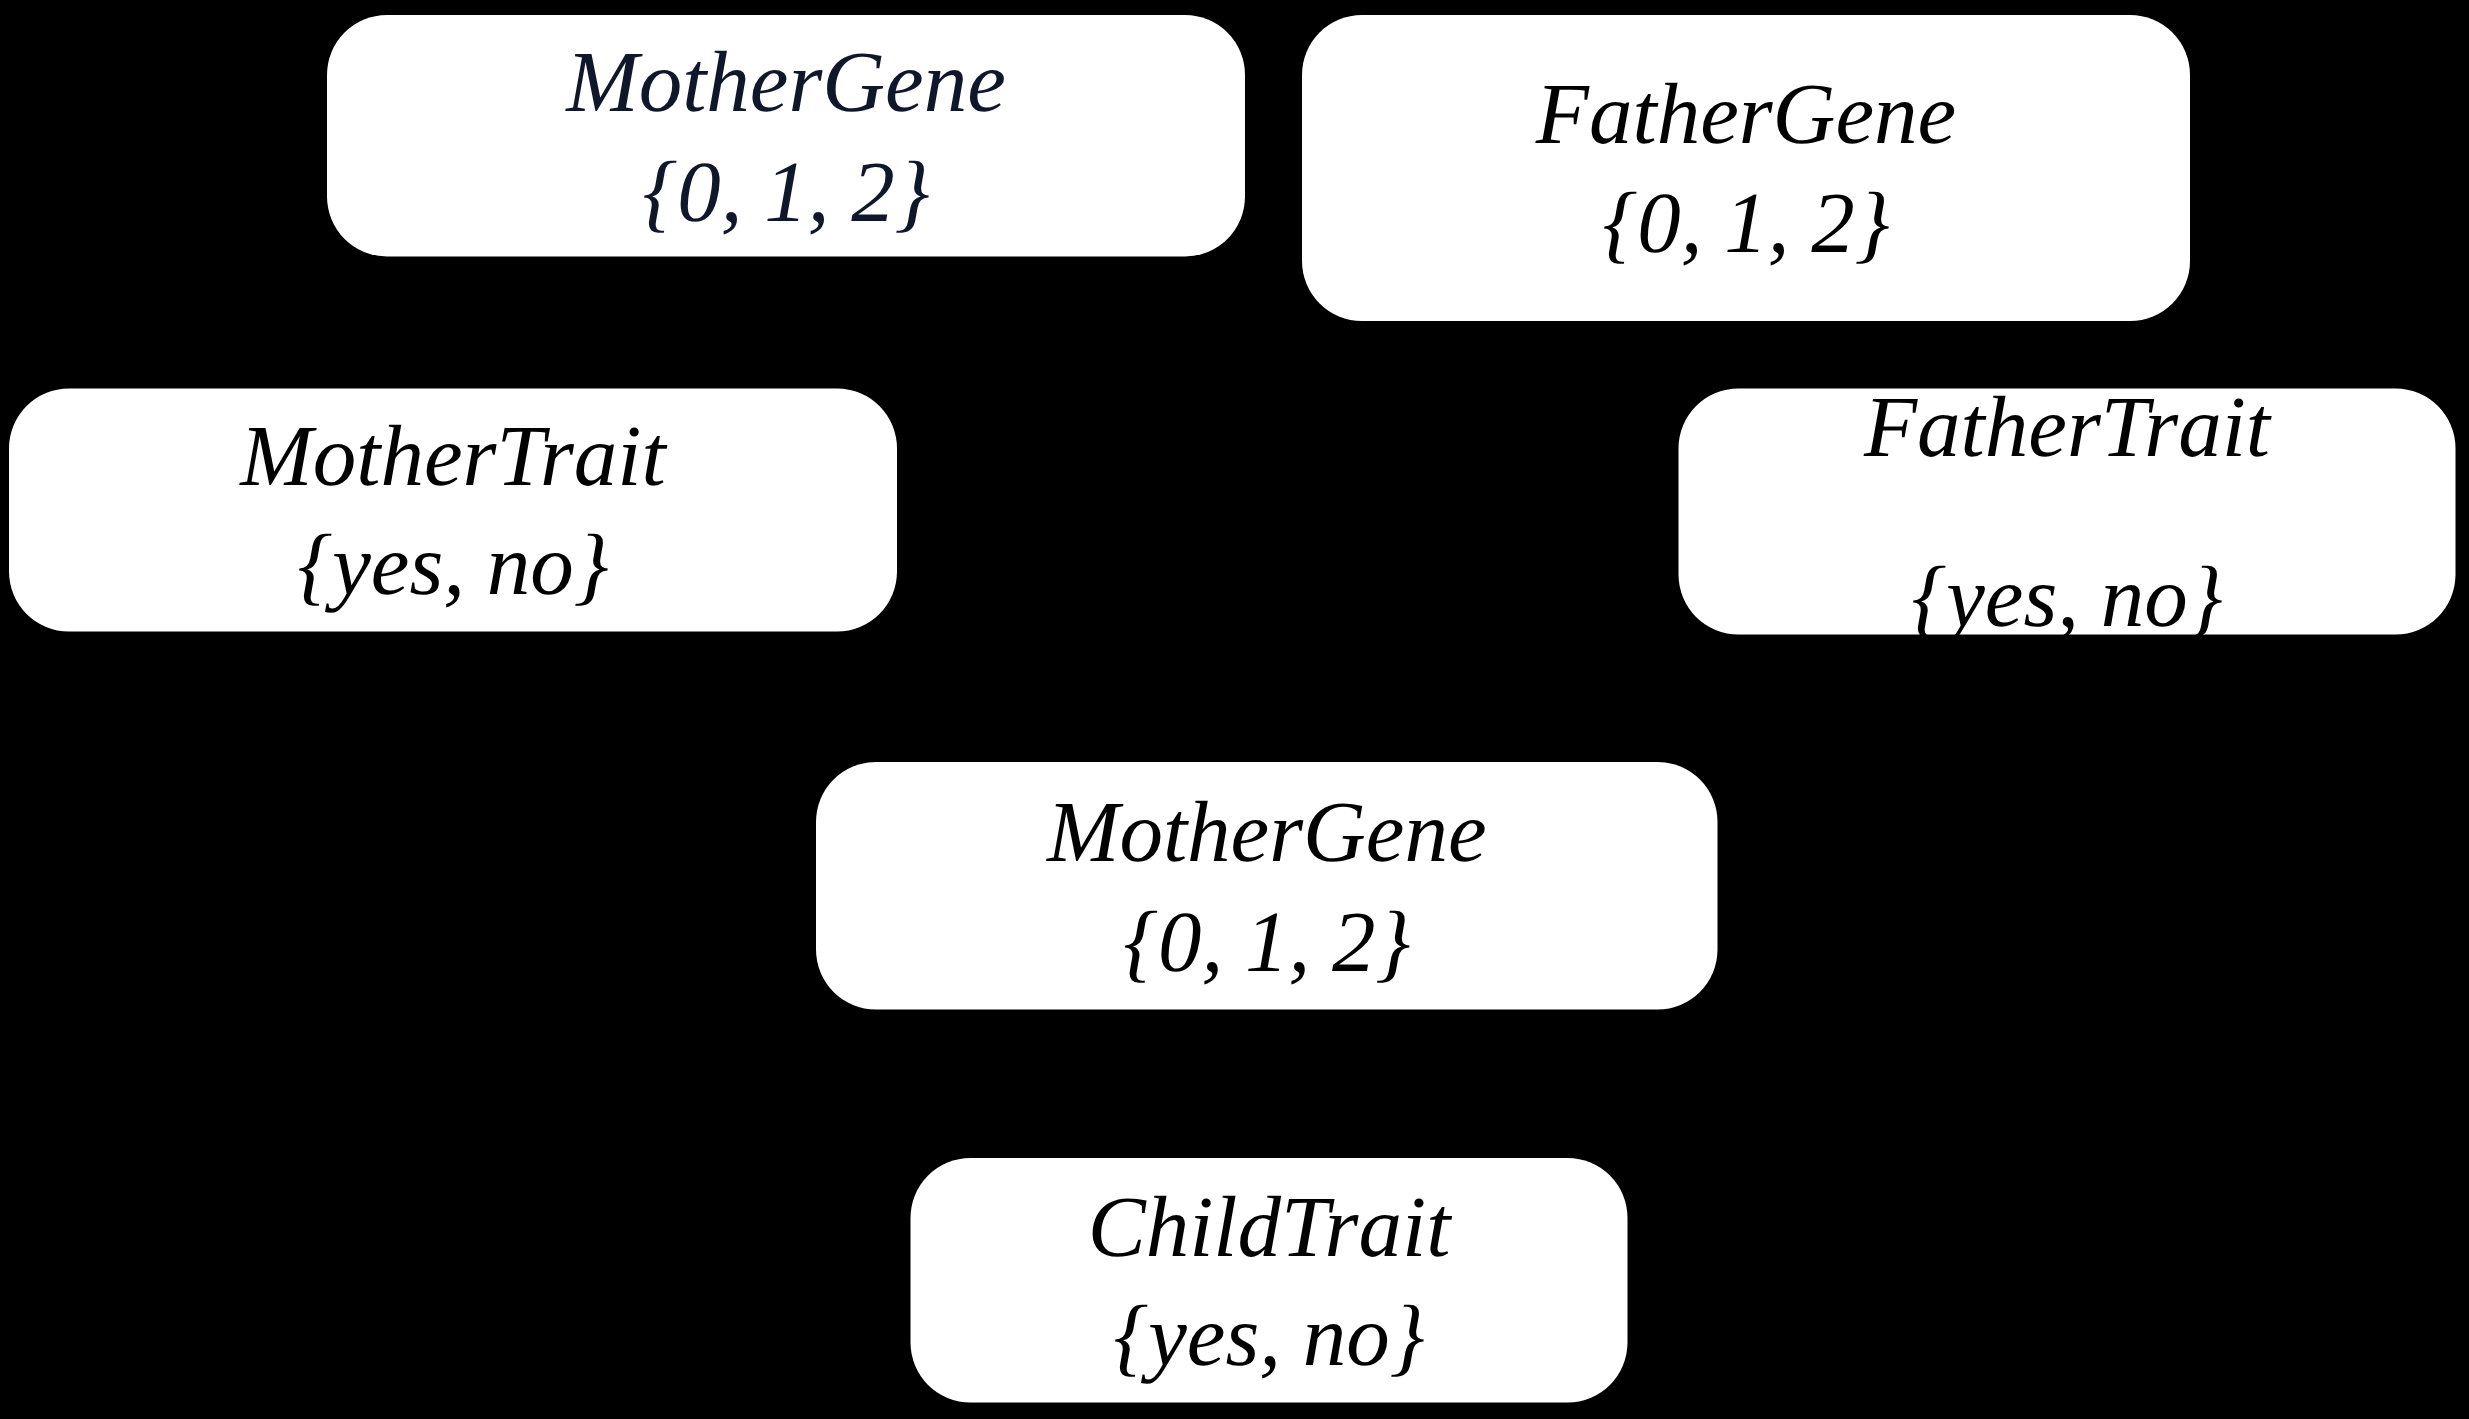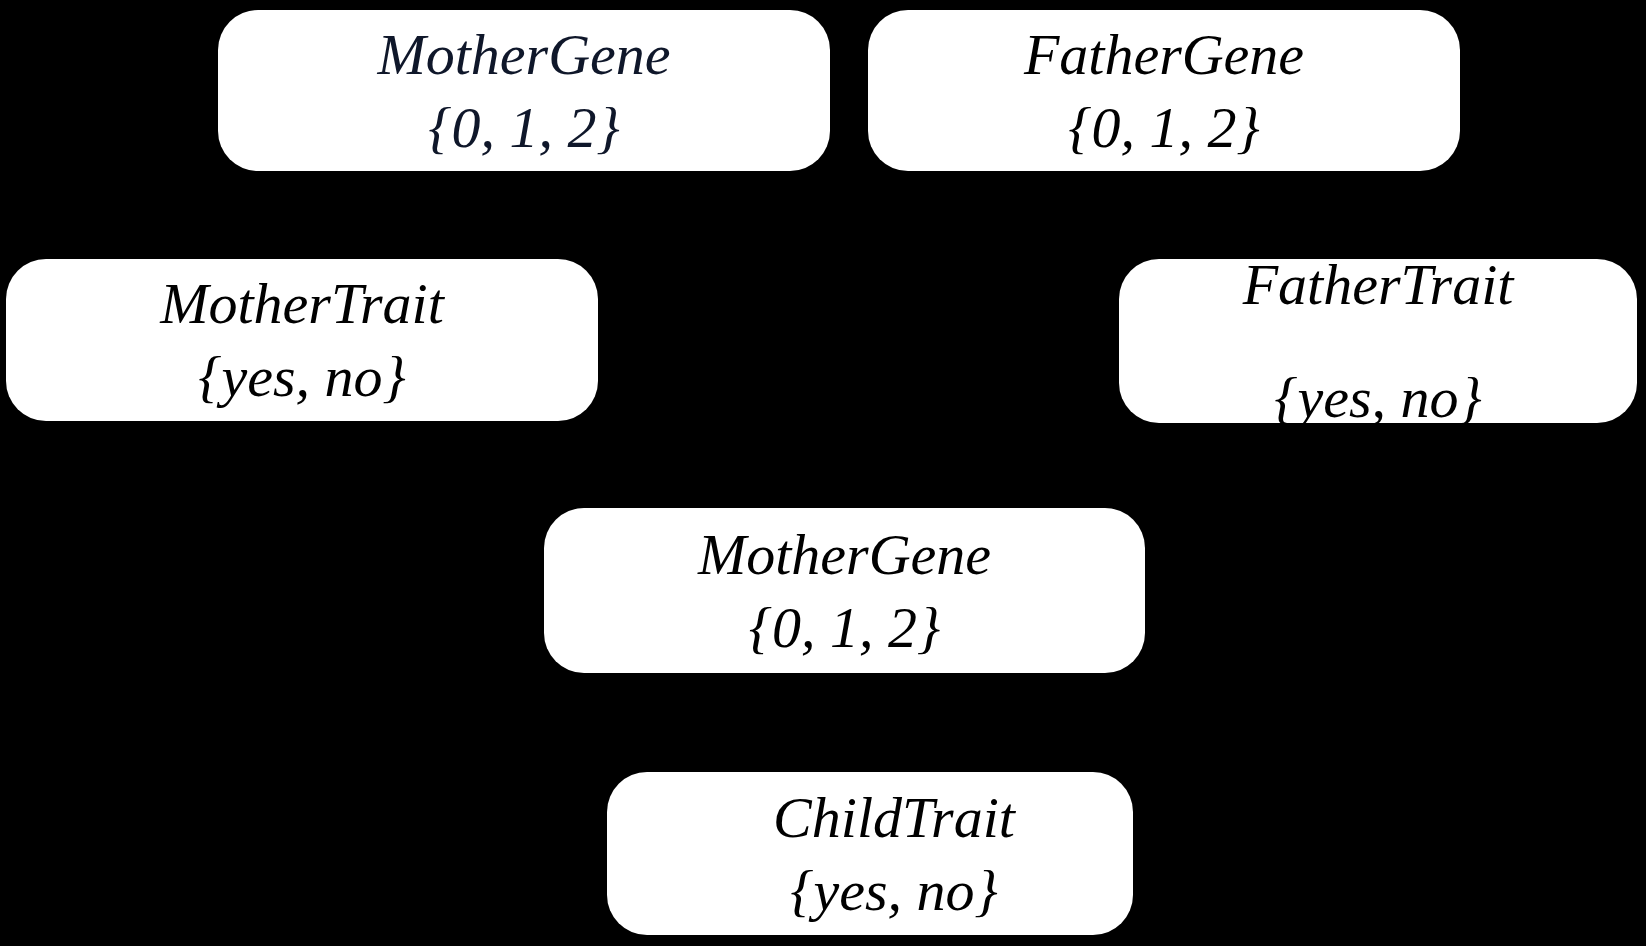--- a/index.html
+++ b/index.html
@@ -32,25 +32,25 @@
     font-style: italic;
     font-size: 58px;
     line-height: 73px;
     white-space: nowrap;
   }
   .node-name { display: block; }
   .node-domain { display: block; }
 
   
   .n-mother-gene  { left: 218px;  top: 10px;  width: 612px; height: 161px; }
-  .n-father-gene  { left: 868px;  top: 10px;  width: 592px; height: 161px; }
+  .n-father-gene  { left: 868px;  top: 10px;  width: 592px; height: 204px; }
   .n-mother-trait { left: 6px;    top: 259px; width: 592px; height: 162px; }
   .n-father-trait { left: 1119px; top: 259px; width: 518px; height: 164px; gap: 40px; }
   .n-child-gene   { left: 544px;  top: 508px; width: 601px; height: 165px; }
-  .n-child-trait  { left: 607px;  top: 772px; width: 478px; height: 163px; padding-left: 48px; }
+  .n-child-trait  { left: 607px;  top: 772px; width: 478px; height: 163px; }
 </style>
 </head>
 <body style="background: rgb(0, 0, 0);">
 
 <div class="canvas" style="background: rgb(0, 0, 0);">
 
   <div class="node n-mother-gene" style="background: rgb(255, 255, 255); color: #0f172a;">
     <span class="node-name">MotherGene</span>
     <span class="node-domain">{0, 1, 2}</span>
   </div>

